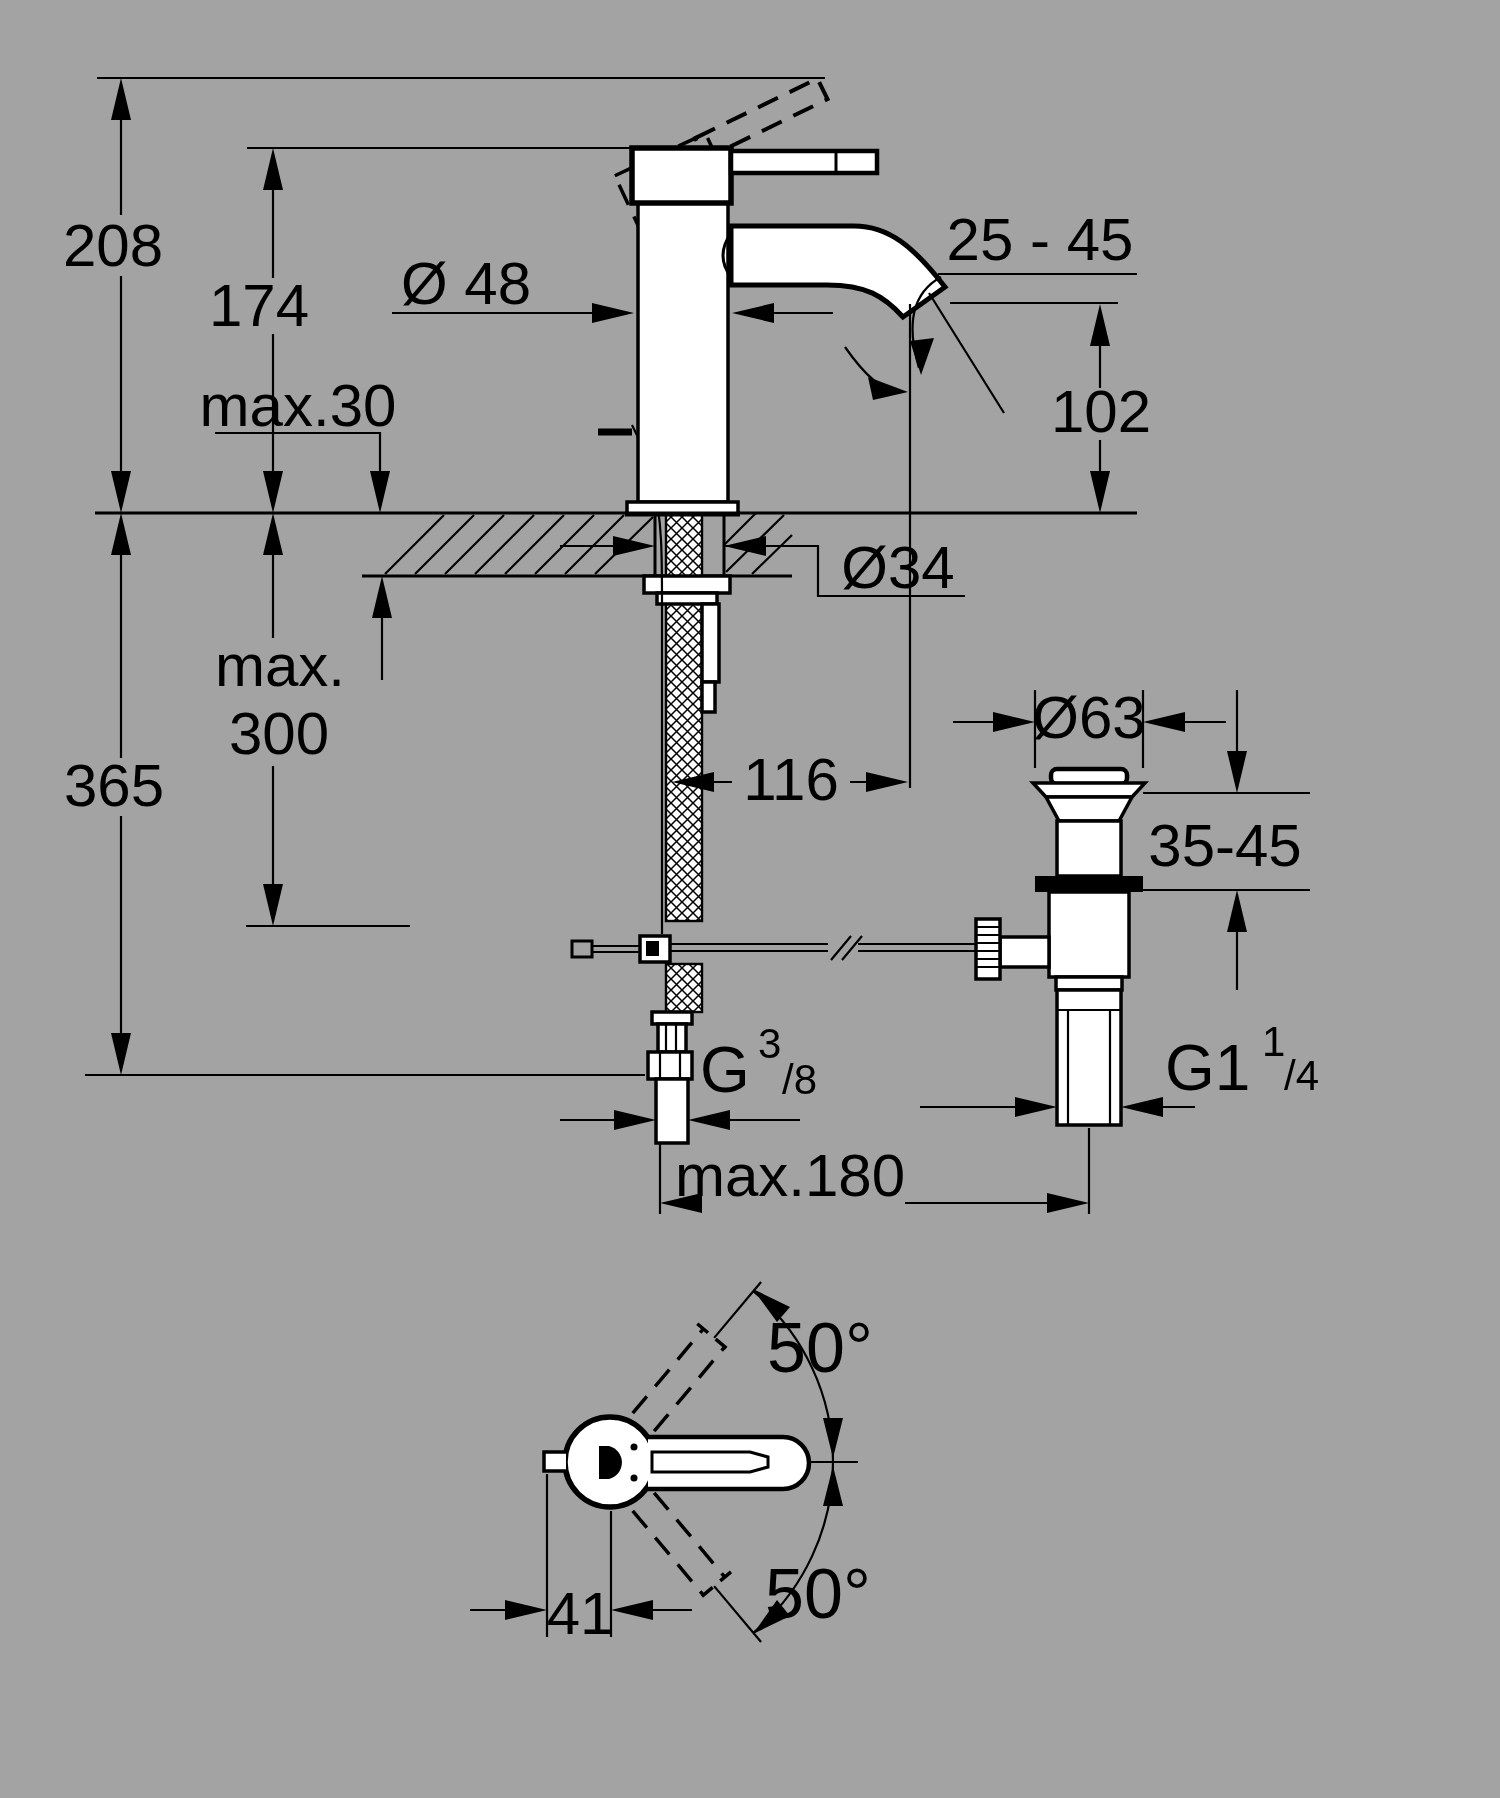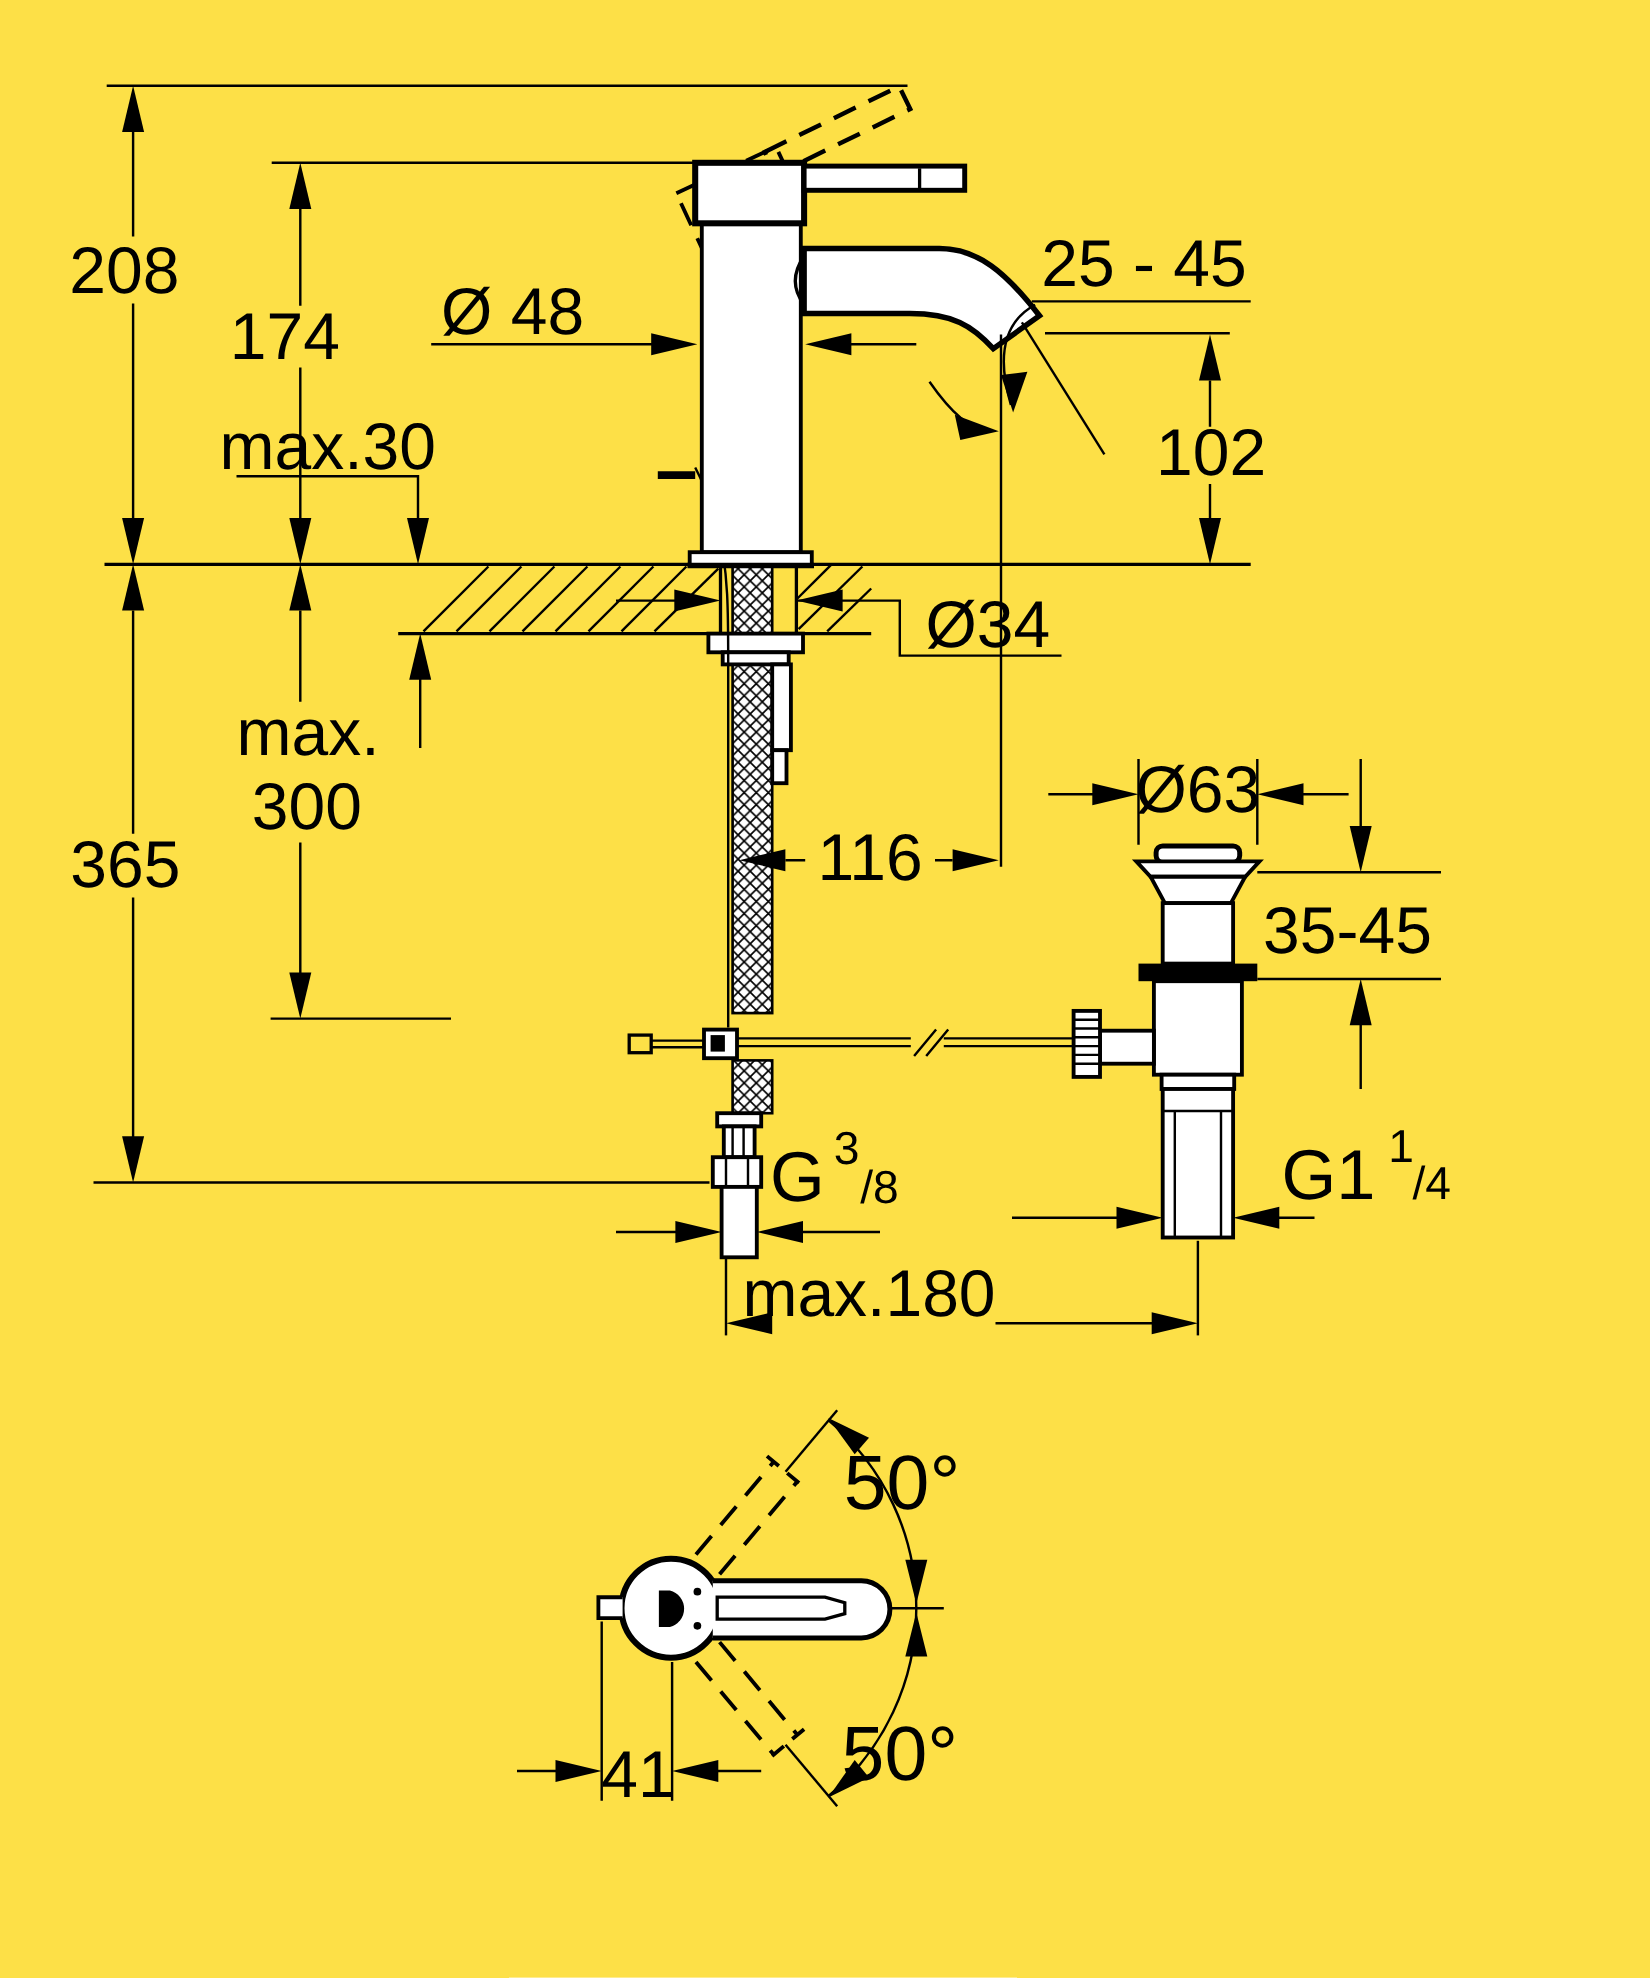--- a/index.html
+++ b/index.html
@@ -1,16 +1,16 @@
 <!DOCTYPE html>
 <html><head>
 <meta charset="utf-8">
 <style>
   html,body{margin:0;padding:0;background:#ffffff;}
-  .stage{position:relative;width:1500px;height:1798px;background:#fde047;}
+  .stage{position:relative;width:1500px;height:1798px;background:#a3a3a3;}
   svg{display:block;}
   text{font-family:"Liberation Sans","DejaVu Sans",sans-serif;fill:#000;}
   .dim{font-size:60px;}
   .big{font-size:70px;}
   .gmain{font-size:64px;}
   .gsup{font-size:42px;}
   .ln{stroke:#000;fill:none;stroke-width:2.2;}
   .ln3{stroke:#000;fill:none;stroke-width:3;}
   .mid{stroke:#000;fill:none;stroke-width:3.5;}
   .thick{stroke:#000;fill:none;stroke-width:5;}

